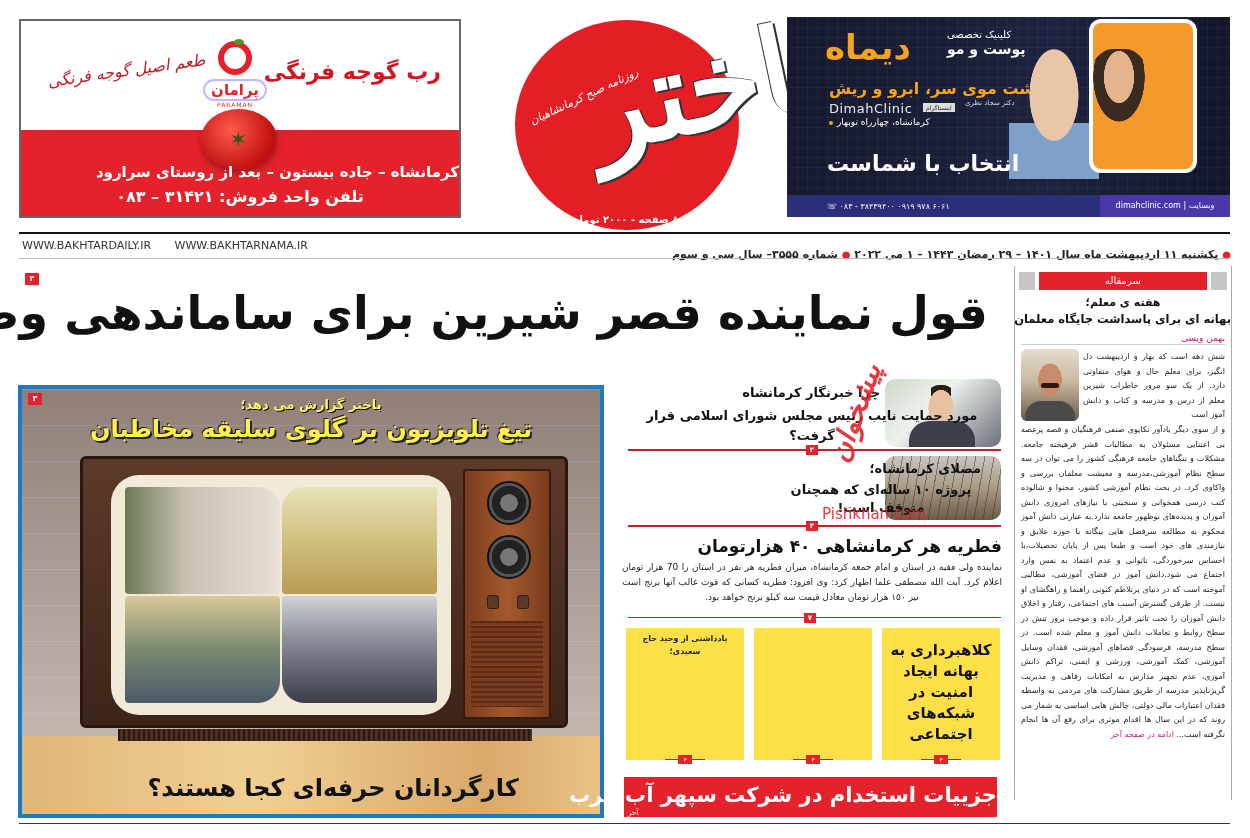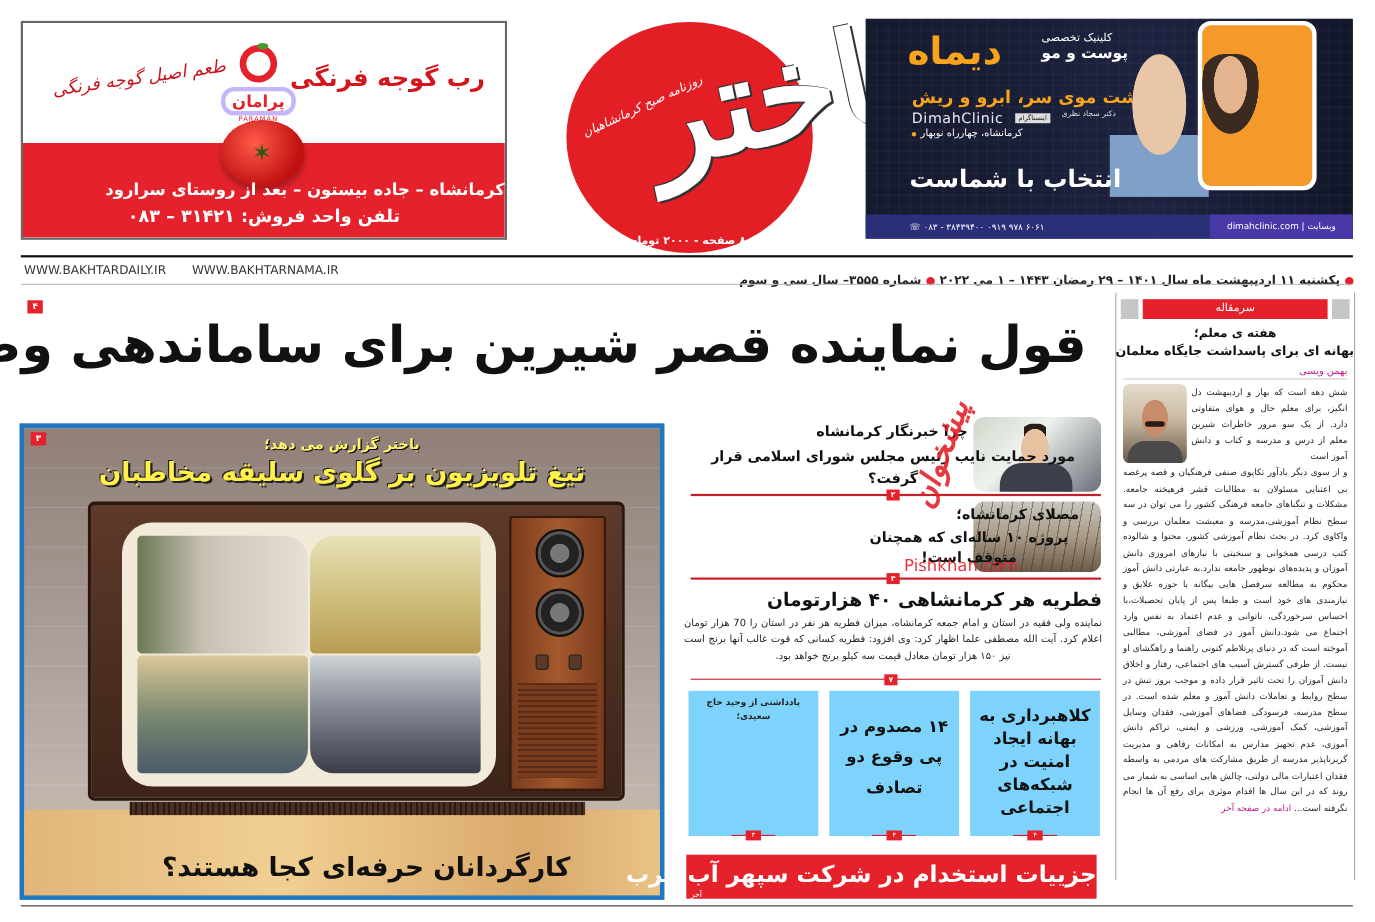--- a/index.html
+++ b/index.html
@@ -8,21 +8,21 @@
   .abs { position: absolute; }
 
   
   .ad-left { left: 19px; top: 19px; width: 442px; height: 199px; border: 2px solid #666; background: #fff; overflow: hidden; }
   .ad-left .white-top { position:absolute; left:0; top:0; right:0; height:110px; background:#fff; }
   .ad-left .red-bottom { position:absolute; left:0; bottom:0; right:0; height:86px; background:#e5222b; }
   .ad-left .product { position:absolute; right:18px; top:38px; font-size:22px; font-weight:bold; color:#d4151d; direction:rtl; }
   .ad-left .brand { position:absolute; left:174px; top:20px; width:80px; text-align:center; }
   .ad-left .brand .ring { width:34px; height:34px; border:6px solid #e5222b; border-radius:50%; margin:0 auto; position:relative; }
   .ad-left .brand .leaf { position:absolute; top:-8px; left:10px; width:10px; height:6px; background:#4a9a2a; border-radius:50%; }
-  .ad-left .brand .name { margin-top:4px; font-size:15px; font-weight:bold; color:#e5222b; border:4px solid #c4b5fd; border-radius:12px; padding:0 6px; display:inline-block; }
+  .ad-left .brand .name { margin-top:4px; font-size:15px; font-weight:bold; color:#e5222b; border:2px solid #c4b5fd; border-radius:12px; padding:0 6px; display:inline-block; }
   .ad-left .brand .latin { font-size:6px; color:#e5222b; letter-spacing:1px; direction:ltr; }
   .ad-left .slogan { position:absolute; left:26px; top:40px; font-family:"DejaVu Serif", serif; font-style:italic; font-size:16px; color:#c5161e; transform:rotate(-8deg); direction:rtl; }
   .ad-left .tomato { position:absolute; left:180px; top:88px; width:76px; height:60px; border-radius:50%; background:radial-gradient(circle at 40% 35%, #ff5a4a, #c01010 70%); box-shadow: 0 4px 6px rgba(0,0,0,0.3); }
   .ad-left .tomato .star { position:absolute; left:28px; top:20px; color:#2a5a18; font-size:22px; line-height:1; }
   .ad-left .addr { position:absolute; right:0; left:0; top:142px; text-align:right; font-size:15px; font-weight:bold; color:#fff; direction:rtl; }
   .ad-left .phone { position:absolute; right:0; left:0; top:166px; text-align:center; font-size:16px; font-weight:bold; color:#fff; direction:rtl; }
 
   
   .logo { left: 515px; top: 20px; width: 224px; height: 210px; }
   .logo .disc { position:absolute; left:0; top:0; width:224px; height:210px; border-radius:50%; background:#e41e25; }
@@ -103,21 +103,21 @@
   .story2-text { right: 269px; top: 481px; width: 200px; text-align:center; font-size: 13px; font-weight: bold; line-height: 18px; }
   .watermark { left: 822px; top: 455px; font-family: "DejaVu Serif", serif; font-style:italic; font-weight:bold; color:#e5222b; font-size: 28px; transform: rotate(-70deg); transform-origin: left top; opacity:0.9; direction:rtl; white-space:nowrap; }
   .watermark-latin { left: 822px; top: 505px; font-size: 15px; color: #e5222b; direction:ltr; opacity:0.9; }
   .rr2 { left: 628px; top: 525px; width: 373px; }
   .rr2-badge { left: 806px; top: 521px; width: 12px; height: 10px; font-size:7px; line-height:10px; }
   .story3-title { right: 248px; top: 536px; width: 380px; text-align:right; font-size: 17px; font-weight: bold; white-space:nowrap; }
   .story3-body { right: 248px; top: 560px; width: 380px; text-align:justify; text-align-last:center; font-size: 9px; line-height: 15px; color:#222; }
   .rr3 { left: 628px; top: 617px; width: 373px; height:1px; }
   .rr3-badge { left: 804px; top: 613px; width: 12px; height: 10px; font-size:7px; line-height:10px; }
 
-  .box { top: 628px; width: 118px; height: 132px; background: #7dd3fc; text-align:center; direction: rtl; }
+  .box { top: 628px; width: 118px; height: 132px; background: #fde047; text-align:center; direction: rtl; }
   .box1 { left: 882px; }
   .box2 { left: 754px; }
   .box3 { left: 626px; }
   .box .big { font-size: 15px; font-weight: bold; line-height: 22px; color:#111; }
   .box1 .big { padding-top: 12px; line-height:21px; }
   .box2 .big { padding-top: 18px; line-height: 28px; font-size:15px; }
   .box3 .small { font-size: 8px; font-weight: bold; color:#222; padding-top:4px; line-height:13px; }
   .box3 .big { font-size: 19px; line-height: 25px; padding-top:2px; }
   .box-badge { position:absolute; left:50%; bottom:-4px; transform:translateX(-50%); width:40px; height:9px; }
   .box-badge .line { position:absolute; top:4px; left:0; right:0; height:1px; background:#c8202a; }
@@ -259,21 +259,20 @@
 <div class="abs page-badge rr3-badge">۷</div>
 
 <div class="abs box box1">
   <div class="big">کلاهبرداری به بهانه ایجاد امنیت در شبکه‌های اجتماعی</div>
   <div class="box-badge">
       <div class="line"></div>
       <div class="num">۴</div>
     </div>
 </div>
 <div class="abs box box2">
-  <div class="big">۱۴ مصدوم در پی وقوع دو تصادف</div>
   <div class="box-badge">
       <div class="line"></div>
       <div class="num">۴</div>
     </div>
 </div>
 <div class="abs box box3">
   <div class="small">یادداشتی از وحید حاج سعیدی؛</div>
   <div class="box-badge">
       <div class="line"></div>
       <div class="num">۳</div>

